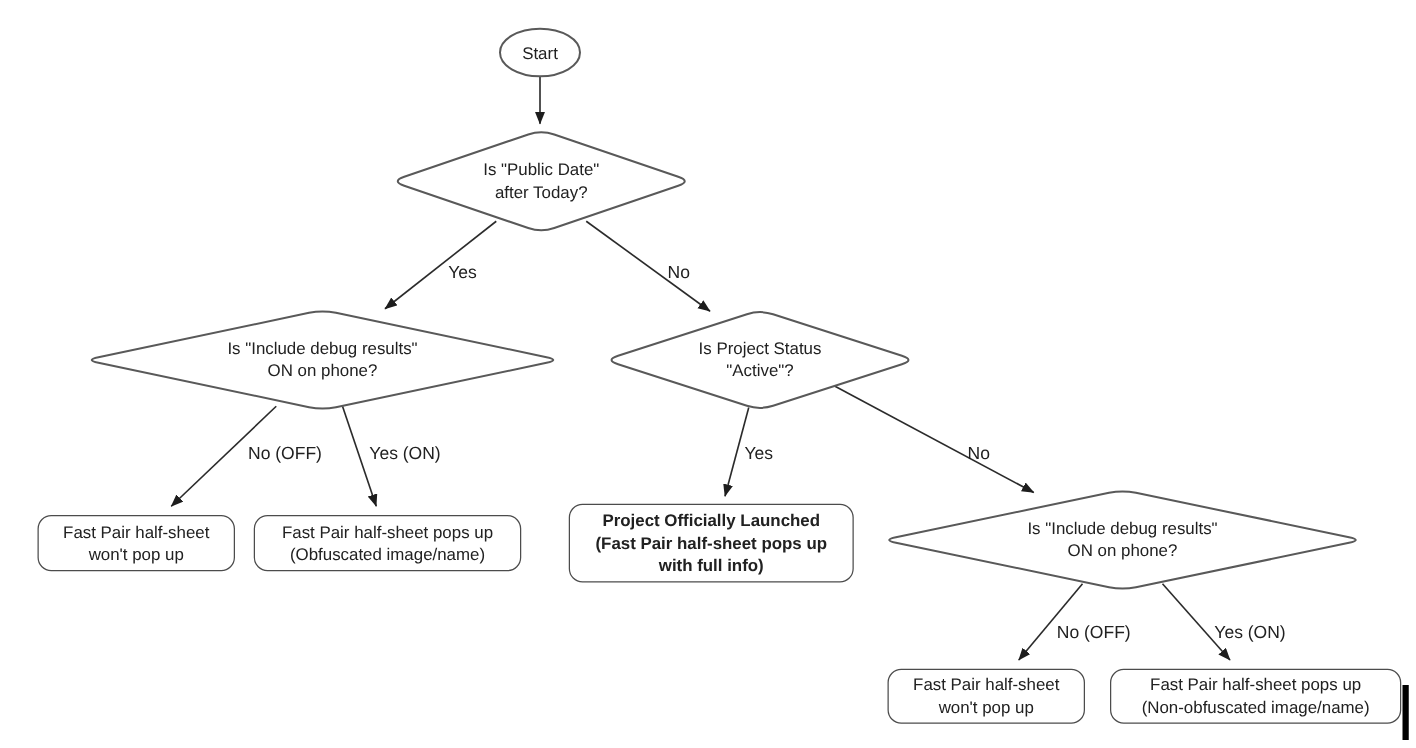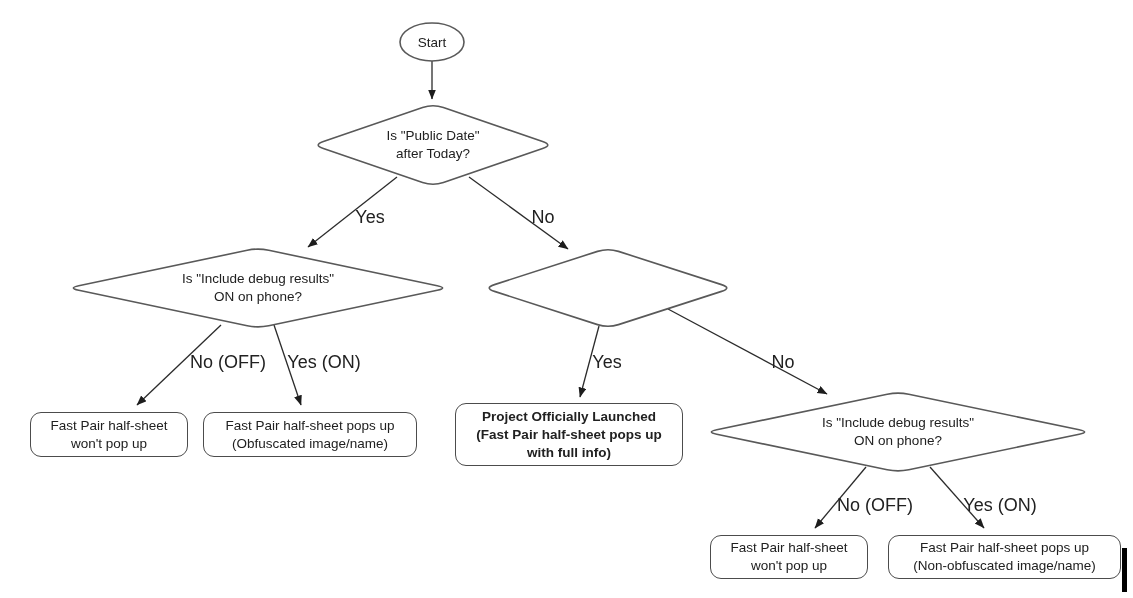--- a/index.html
+++ b/index.html
@@ -12,21 +12,21 @@
   svg.layer { position:absolute; left:0; top:0; }
   .shape { fill:#ffffff; stroke:var(--shape-stroke,#595959); stroke-width:1.6; }
   .edge  { stroke:var(--arrow,#2b2b2b); stroke-width:1.3; fill:none; }
   .label {
     position:absolute; transform:translate(-50%,-50%);
     text-align:center; white-space:pre;
     font-size:13.5px; line-height:18px;
   }
   .edge-label {
     position:absolute; transform:translate(-50%,-50%);
-    white-space:pre; font-size:18px; line-height:16px;
+    white-space:pre; font-size:14px; line-height:16px;
   }
   .rbox {
     position:absolute; box-sizing:border-box;
     display:flex; align-items:center; justify-content:center;
     text-align:center; white-space:pre;
     border:1.7px solid var(--box-stroke,#4c4c4c); border-radius:11px;
     background:#ffffff; font-size:13.5px; line-height:18px;
   }
   .cursor { position:absolute; background:var(--cursor,#000000); }
 </style>
@@ -57,20 +57,22 @@
     <path class="shape" d="M 247.23595236514575 250.26611529154826 Q 258 248 268.76404763485425 250.26611529154826 L 437.23595236514575 285.73388470845174 Q 448 288 437.23595236514575 290.26611529154826 L 268.76404763485425 325.73388470845174 Q 258 328 247.23595236514575 325.73388470845174 L 78.76404763485424 290.26611529154826 Q 68 288 78.76404763485424 285.73388470845174 Z"></path>
     <path class="shape" d="M 597.5312052046339 251.37703057915033 Q 608 248 618.4687947953661 251.37703057915033 L 721.5312052046339 284.62296942084964 Q 732 288 721.5312052046339 291.37703057915036 L 618.4687947953661 324.62296942084964 Q 608 328 597.5312052046339 324.62296942084964 L 494.4687947953661 291.37703057915036 Q 484 288 494.4687947953661 284.62296942084964 Z"></path>
     <path class="shape" d="M 887.2312153828864 394.24349679523203 Q 898 392 908.7687846171136 394.24349679523203 L 1079.2312153828864 429.75650320476797 Q 1090 432 1079.2312153828864 434.24349679523203 L 908.7687846171136 469.75650320476797 Q 898 472 887.2312153828864 469.75650320476797 L 716.7687846171136 434.24349679523203 Q 706 432 716.7687846171136 429.75650320476797 Z"></path>
   </svg>
 
   <div class="label" style="left:432px; top:43px;">Start</div>
   <div class="label" style="left:433px; top:145px;">Is "Public Date"
 after Today?</div>
   <div class="label" style="left:258px; top:288px;">Is "Include debug results"
 ON on phone?</div>
+  <div class="label" style="left:608px; top:288px;">Is Project Status
+"Active"?</div>
   <div class="label" style="left:898px; top:432px;">Is "Include debug results"
 ON on phone?</div>
 
   <span class="edge-label" style="left:370px; top:217px;">Yes</span>
   <span class="edge-label" style="left:543px; top:217px;">No</span>
   <span class="edge-label" style="left:228px; top:362px;">No (OFF)</span>
   <span class="edge-label" style="left:324px; top:362px;">Yes (ON)</span>
   <span class="edge-label" style="left:607px; top:362px;">Yes</span>
   <span class="edge-label" style="left:783px; top:362px;">No</span>
   <span class="edge-label" style="left:875px; top:505px;">No (OFF)</span>

